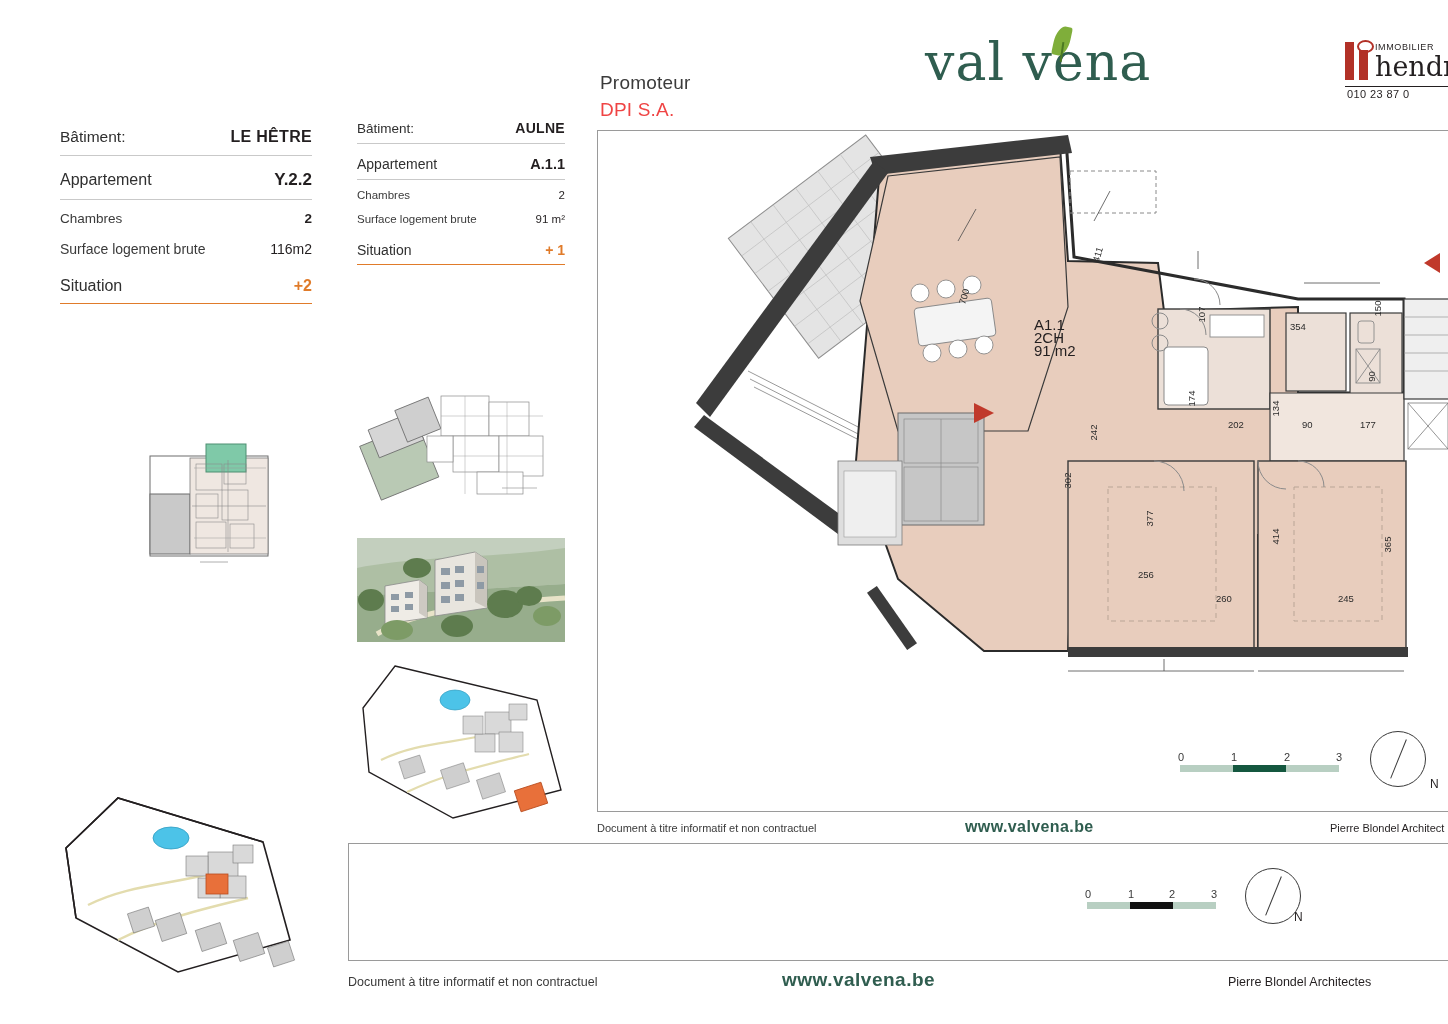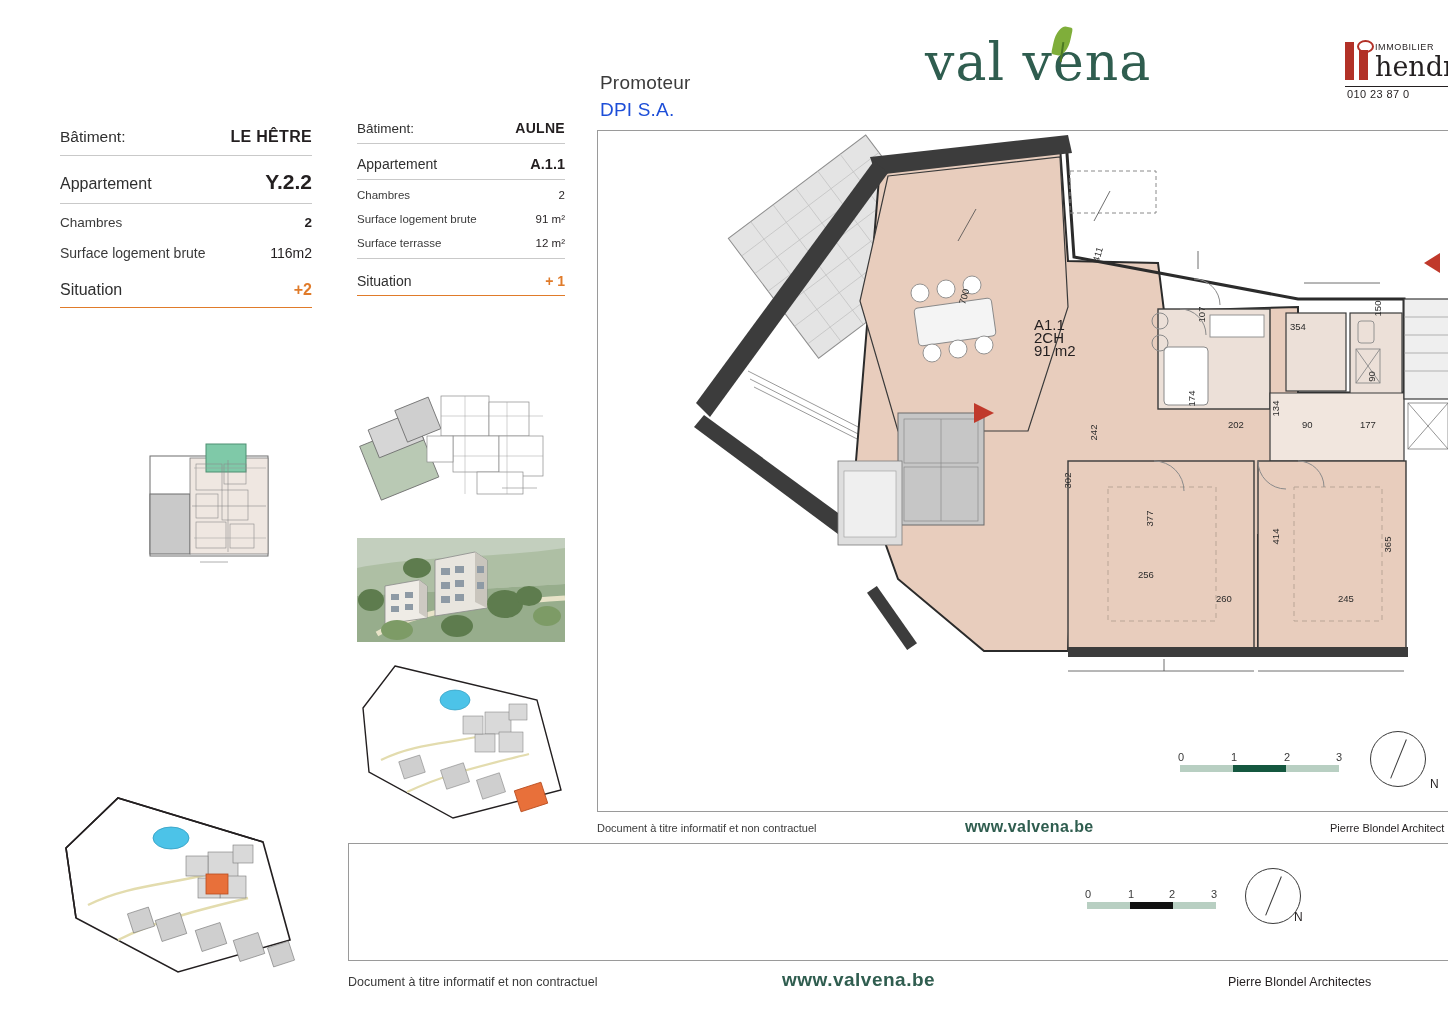--- a/index.html
+++ b/index.html
@@ -20,21 +20,21 @@
   .rule-orange{border-bottom:1.5px solid #e07b2a;}
 
   
   #panel-left{left:60px;top:128px;width:252px;}
   #panel-left .row{display:flex;justify-content:space-between;align-items:baseline;}
   #panel-left .r1{padding-bottom:9px;}
   #panel-left .r1 .k{font-size:15.5px;color:#2f2f2f;}
   #panel-left .r1 .v{font-size:16px;font-weight:bold;letter-spacing:.3px;}
   #panel-left .r2{padding:14px 0 9px 0;}
   #panel-left .r2 .k{font-size:16px;color:#2f2f2f;}
-  #panel-left .r2 .v{font-size:21px;font-weight:bold;}
+  #panel-left .r2 .v{font-size:17px;font-weight:bold;}
   #panel-left .r3{padding:11px 0 4px 0;}
   #panel-left .r3 .k{font-size:13.5px;color:#3a3a3a;}
   #panel-left .r3 .v{font-size:13.5px;font-weight:bold;}
   #panel-left .r4{padding:11px 0 4px 0;}
   #panel-left .situ{padding:16px 0 8px 0;}
   #panel-left .situ .k{font-size:16px;color:#2f2f2f;}
   #panel-left .situ .v{font-size:16px;font-weight:bold;color:#e07b2a;}
 
   
   #panel-mid{left:357px;top:120px;width:208px;}
@@ -48,21 +48,21 @@
   #panel-mid .r3{padding:9px 0 3px 0;}
   #panel-mid .r3 .k{font-size:11.5px;color:#3a3a3a;}
   #panel-mid .r3 .v{font-size:11.5px;}
   #panel-mid .situ{padding:14px 0 6px 0;}
   #panel-mid .situ .k{font-size:14px;color:#2f2f2f;}
   #panel-mid .situ .v{font-size:14px;font-weight:bold;color:#e07b2a;}
 
   
   #promoteur{left:600px;top:72px;}
   #promoteur .p1{font-size:19px;color:#3b3b3b;letter-spacing:.2px;}
-  #promoteur .p2{font-size:19px;color:#1d4ed8;letter-spacing:.2px;margin-top:5px;font-weight:500;}
+  #promoteur .p2{font-size:19px;color:#ef4444;letter-spacing:.2px;margin-top:5px;font-weight:500;}
 
   
   #logo{left:925px;top:30px;width:230px;height:72px;}
   #logo .word{
     font-family:"DejaVu Serif", serif;
     font-size:52px;color:#2f5d4f;letter-spacing:1px;line-height:64px;
   }
   #logo .leaf{
     position:absolute;left:129px;top:-4px;width:16px;height:30px;
     background:#7fae3a;border-radius:60% 10% 60% 10%;transform:rotate(12deg);
@@ -210,24 +210,20 @@
   <div class="row r3">
     <span class="k">Chambres</span>
     <span class="v">2</span>
   </div>
 
   <div class="row r3">
     <span class="k">Surface logement brute</span>
     <span class="v">91 m²</span>
   </div>
 
-  <div class="row r3 rule" style="padding-bottom:9px">
-    <span class="k">Surface terrasse</span>
-    <span class="v">12 m²</span>
-  </div>
 
   <div class="row situ rule-orange">
     <span class="k">Situation</span>
     <span class="v">+ 1</span>
   </div>
 </div>
 
 <div class="thumb" style="left:357px;top:378px;width:208px;height:126px;">
   <svg width="208" height="126" viewBox="0 0 208 126">
     <rect x="0" y="0" width="208" height="126" fill="#ffffff"></rect>

